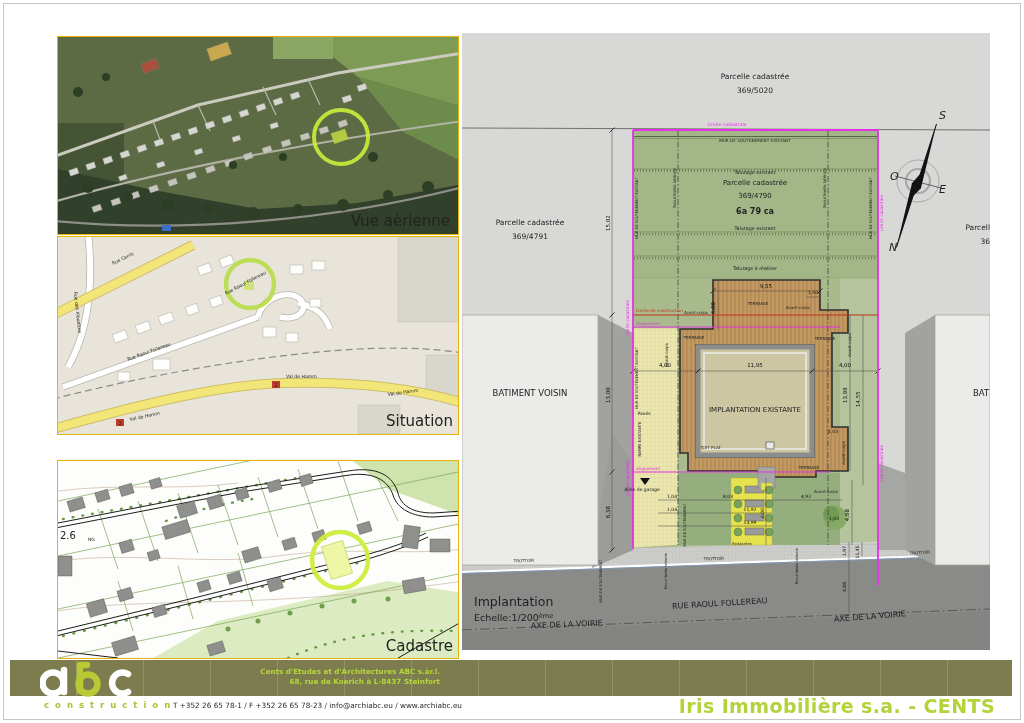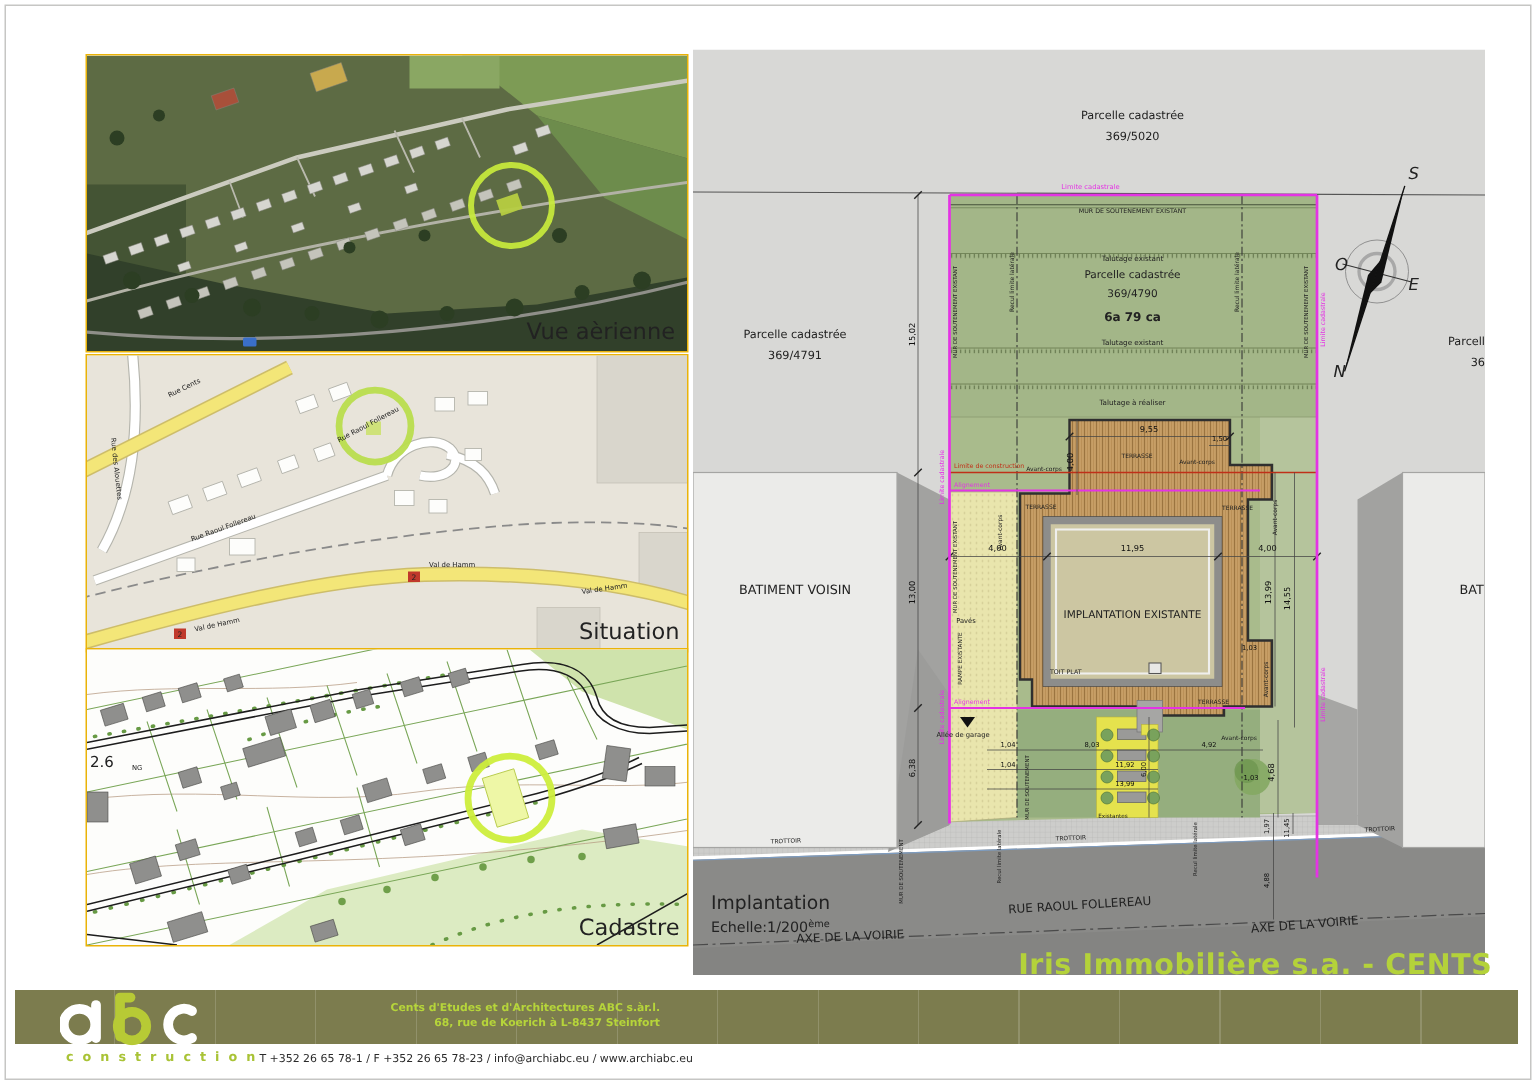--- a/index.html
+++ b/index.html
@@ -16,21 +16,21 @@
   .t7{font-size:7px}.t75{font-size:7.5px}.t8{font-size:8px}.t85{font-size:8.5px}
   .mag{fill:#e433e4}.red{fill:#c03018}.dim{fill:#101010}
   .cap{font-size:15px;}
   
   .footbar{position:absolute;left:10px;top:660px;width:1002px;height:36px;background:#7c7c4e;
     background-image:repeating-linear-gradient(90deg,transparent 0 66px,rgba(255,255,255,.16) 66px 67px);}
   .logo{position:absolute;left:40px;top:661px;}
   .logosub{position:absolute;left:44px;top:700px;font-size:8.5px;font-weight:bold;letter-spacing:6px;color:#a9c336;white-space:nowrap;}
   .company{position:absolute;left:240px;top:667px;width:200px;text-align:right;font-size:7.2px;font-weight:bold;color:#b6d53a;line-height:1.45;}
   .contact{position:absolute;left:170px;top:701px;width:292px;text-align:right;font-size:7.3px;color:#2a2a2a;white-space:nowrap;}
-  .projtitle{position:absolute;left:600px;top:632px;width:395px;text-align:right;font-size:19px;font-weight:bold;color:#b4d23a;letter-spacing:.4px;}
+  .projtitle{position:absolute;left:600px;top:695px;width:395px;text-align:right;font-size:19px;font-weight:bold;color:#b4d23a;letter-spacing:.4px;}
 </style>
 </head>
 <body>
 
 <div class="page">
   <div class="frame"></div>
 
   <div class="panel" style="top:36px;">
     <svg width="400" height="197" viewBox="0 0 400 197">
       <rect width="400" height="197" fill="#5d6b44"></rect>
@@ -172,21 +172,21 @@
         <text x="70" y="124" transform="rotate(-20 70 124)">Rue Raoul Follereau</text>
         <text x="168" y="58" transform="rotate(-28 168 58)">Rue Raoul Follereau</text>
         <text x="228" y="141">Val de Hamm</text>
         <text x="330" y="159" transform="rotate(-8 330 159)">Val de Hamm</text>
         <text x="72" y="184" transform="rotate(-12 72 184)">Val de Hamm</text>
       </g>
       <text class="cap" x="395" y="189" text-anchor="end" fill="#111">Situation</text>
     </svg>
   </div>
 
-  <div class="panel" style="top:432px;">
+  <div class="panel" style="top:460px;">
     <svg width="400" height="197" viewBox="0 0 400 197">
       <rect width="400" height="197" fill="#fdfdfb"></rect>
       <g>
         <polygon points="95,197 160,160 330,120 405,132 405,197" fill="#dcebc2"></polygon>
         <polygon points="295,0 405,0 405,55 330,28" fill="#cfe3ac"></polygon>
       </g>
       <g fill="none" stroke="#b59a82" stroke-width=".5">
         <path d="M0,100 C80,90 150,105 220,95 C290,85 350,95 405,88"></path>
         <path d="M0,150 C90,135 200,150 405,120"></path>
         <path d="M0,30 C60,22 120,30 180,22"></path>

